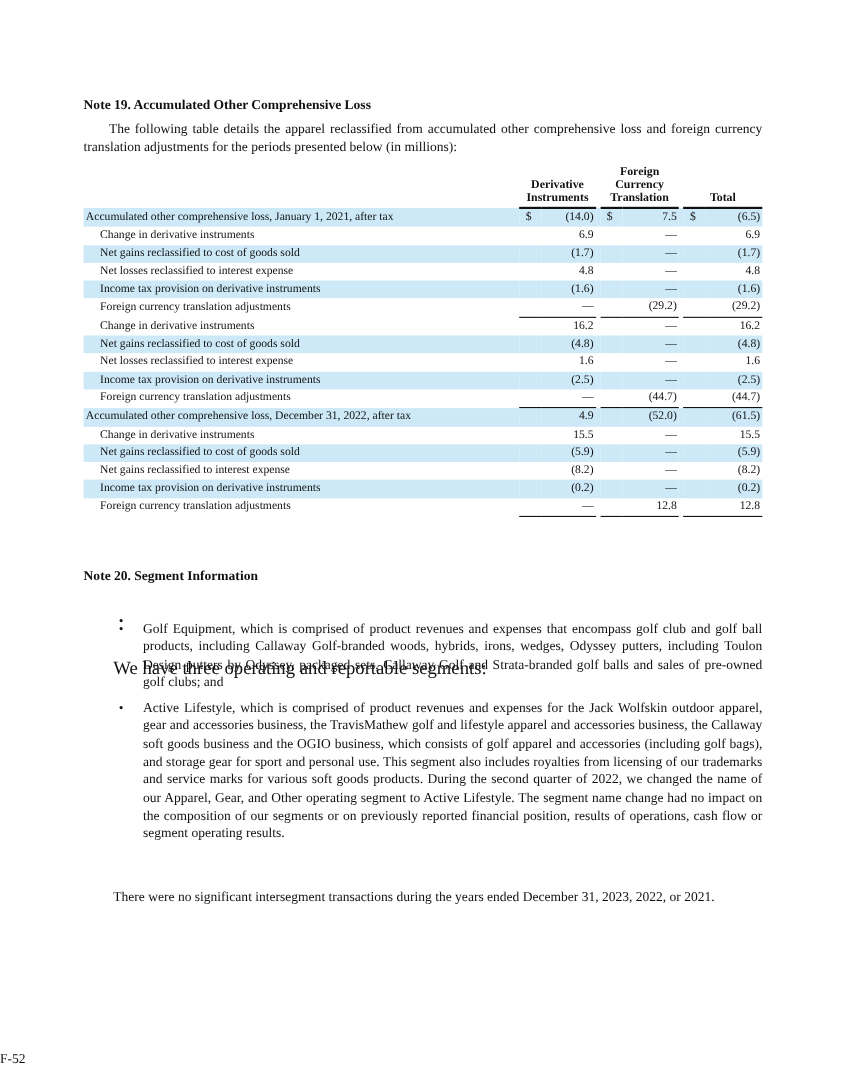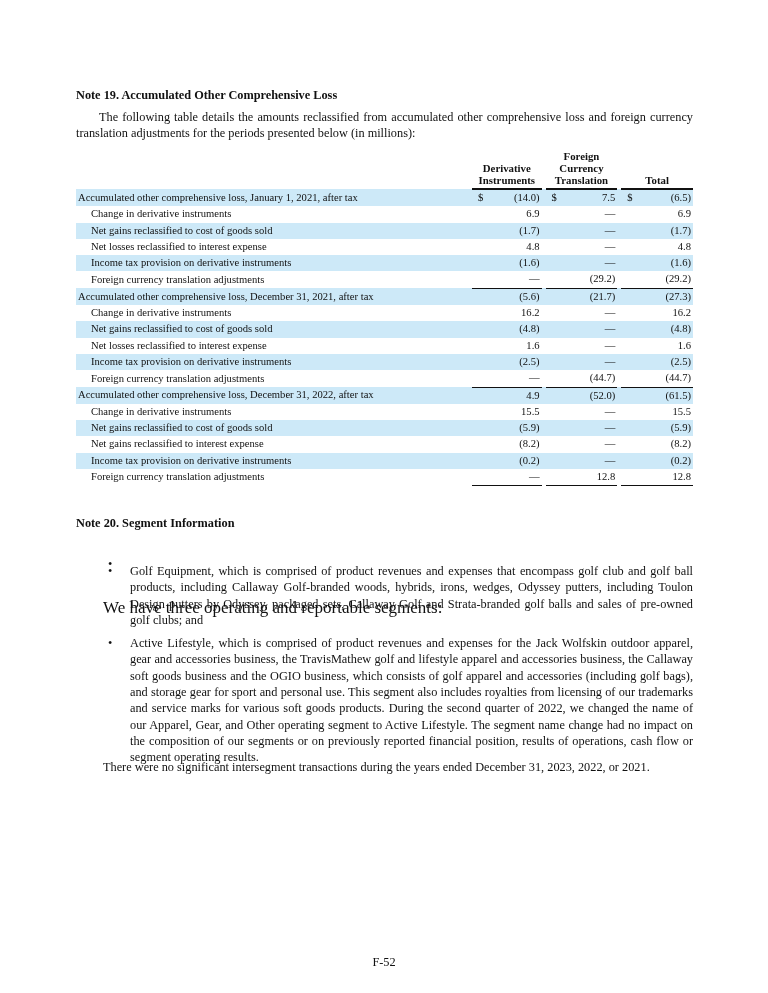--- a/index.html
+++ b/index.html
@@ -18,29 +18,29 @@
   td.num { text-align:right; padding-right:2px !important; }
   td.gap { width:4px; background:#fff !important; }
   tr.band td.gap { background:#cde9f8 !important; }
   tr.sub td.b { border-bottom:1px solid #111; }
   tr.total td.b { border-top:1px solid #111; border-bottom:3px double #111; }
   .note20-title { position:absolute; top:516px; left:0; font-weight:bold; font-size:12.3px; }
   .p-lead { position:absolute; top:550px; left:27px; font-size:17px;margin-top:48px; }
   ul.segs { position:absolute; top:556px; left:0; width:617px; list-style:none; margin:0; padding:0; font-size:12.3px; line-height:16.3px; }
   ul.segs li { position:relative; padding-left:54px; text-align:justify; margin-bottom:7px; }
   ul.segs li .bullet { position:absolute; left:32px; top:0; }
-  .closing { position:absolute; top:760px; left:27px; font-size:12.3px; }
-  .footer { position:absolute; top:955px; left:0; width:768px; text-align:center; font-size:12.3px; }
+  .closing { position:absolute; top:808px; left:27px; font-size:12.3px; }
+  .footer { position:absolute; top:955px; left:0; width:768px; font-size:12.3px; }
 </style>
 </head>
 <body>
 
 <div class="page">
   <div class="note-title">Note 19. Accumulated Other Comprehensive Loss</div>
-  <div class="intro">The following table details the amounts reclassified from accumulated other comprehensive loss and foreign currency translation adjustments for the periods presented below (in millions):</div>
+  <div class="intro">The following table details the apparel reclassified from accumulated other comprehensive loss and foreign currency translation adjustments for the periods presented below (in millions):</div>
 
   <table class="aoci">
     <thead>
       <tr>
         <th style="width:396px"></th>
         <th class="col" colspan="2" style="width:68px">
           <span>Derivative</span><br>
           <span>Instruments</span>
         </th>
         <th style="width:4px"></th>
@@ -113,31 +113,20 @@
           <td class="lbl ind">Foreign currency translation adjustments</td>
           <td class="cur b"></td>
           <td class="num b">—</td>
           <td class="gap"></td>
           <td class="cur b"></td>
           <td class="num b">(29.2)</td>
           <td class="gap"></td>
           <td class="cur b"></td>
           <td class="num b">(29.2)</td>
         </tr>
-        <tr class="band">
-          <td class="lbl">Accumulated other comprehensive loss, December 31, 2021, after tax</td>
-          <td class="cur b"></td>
-          <td class="num b">(5.6)</td>
-          <td class="gap"></td>
-          <td class="cur b"></td>
-          <td class="num b">(21.7)</td>
-          <td class="gap"></td>
-          <td class="cur b"></td>
-          <td class="num b">(27.3)</td>
-        </tr>
         <tr>
           <td class="lbl ind">Change in derivative instruments</td>
           <td class="cur b"></td>
           <td class="num b">16.2</td>
           <td class="gap"></td>
           <td class="cur b"></td>
           <td class="num b">—</td>
           <td class="gap"></td>
           <td class="cur b"></td>
           <td class="num b">16.2</td>

